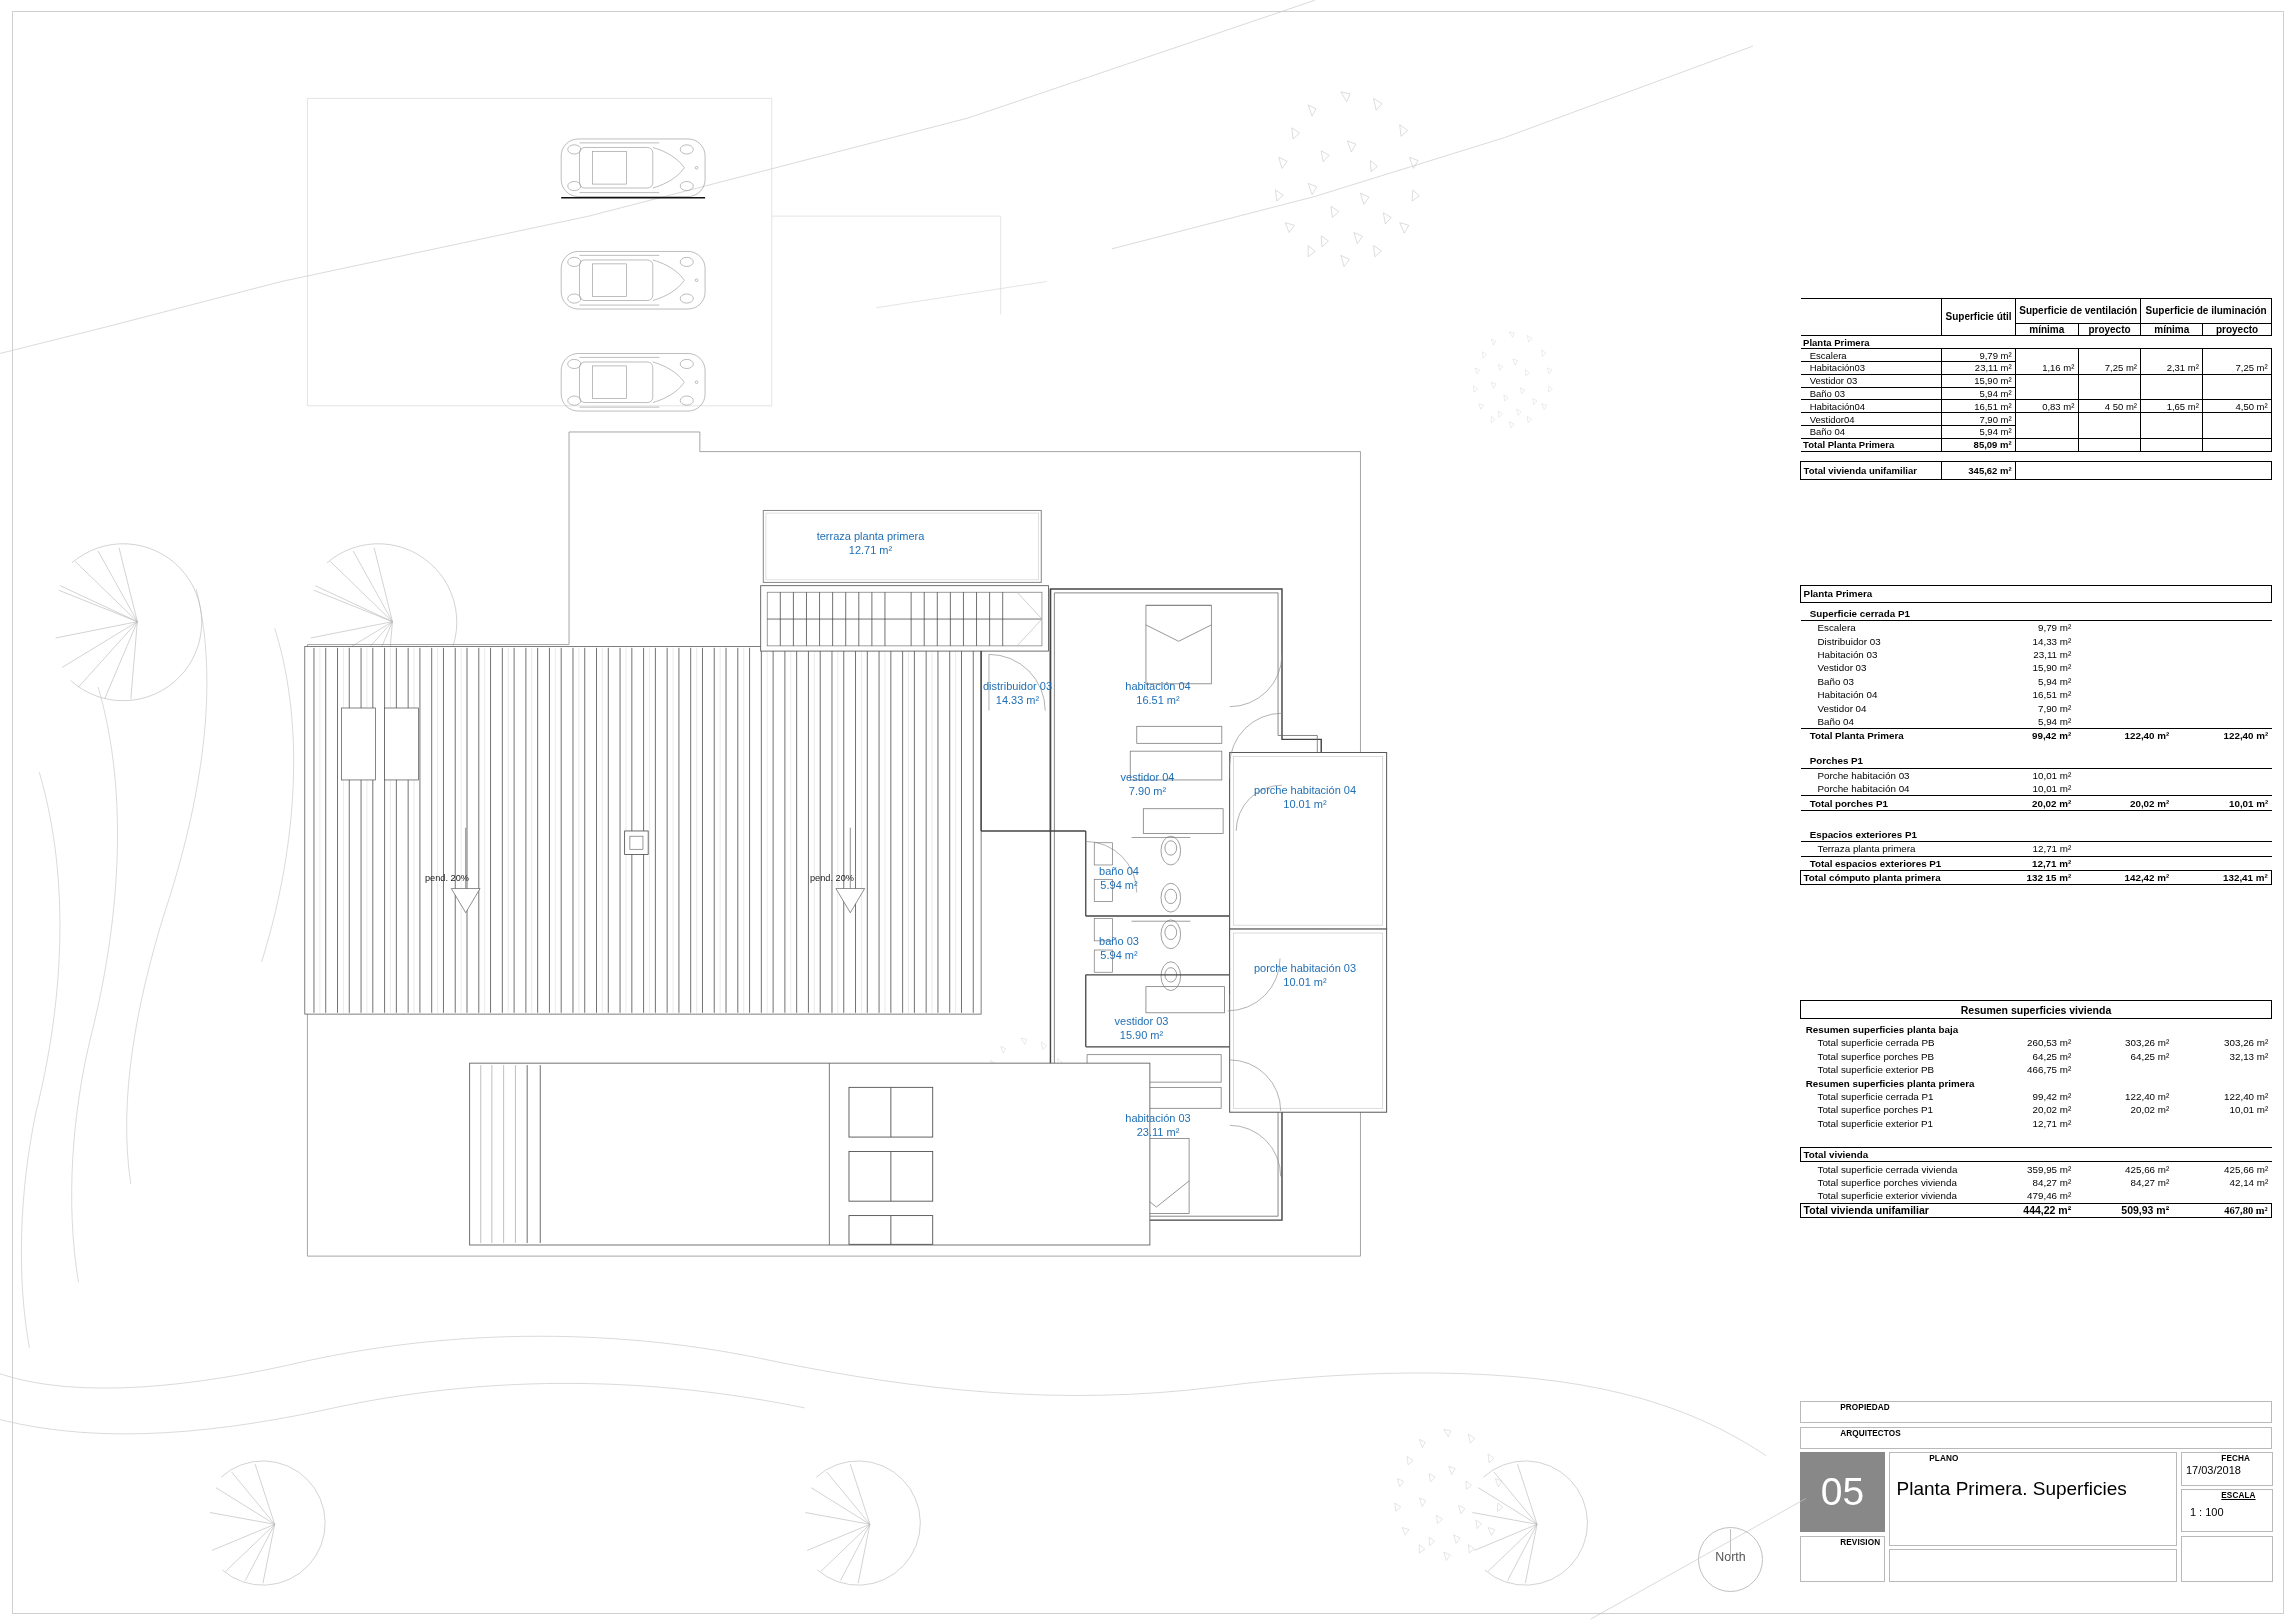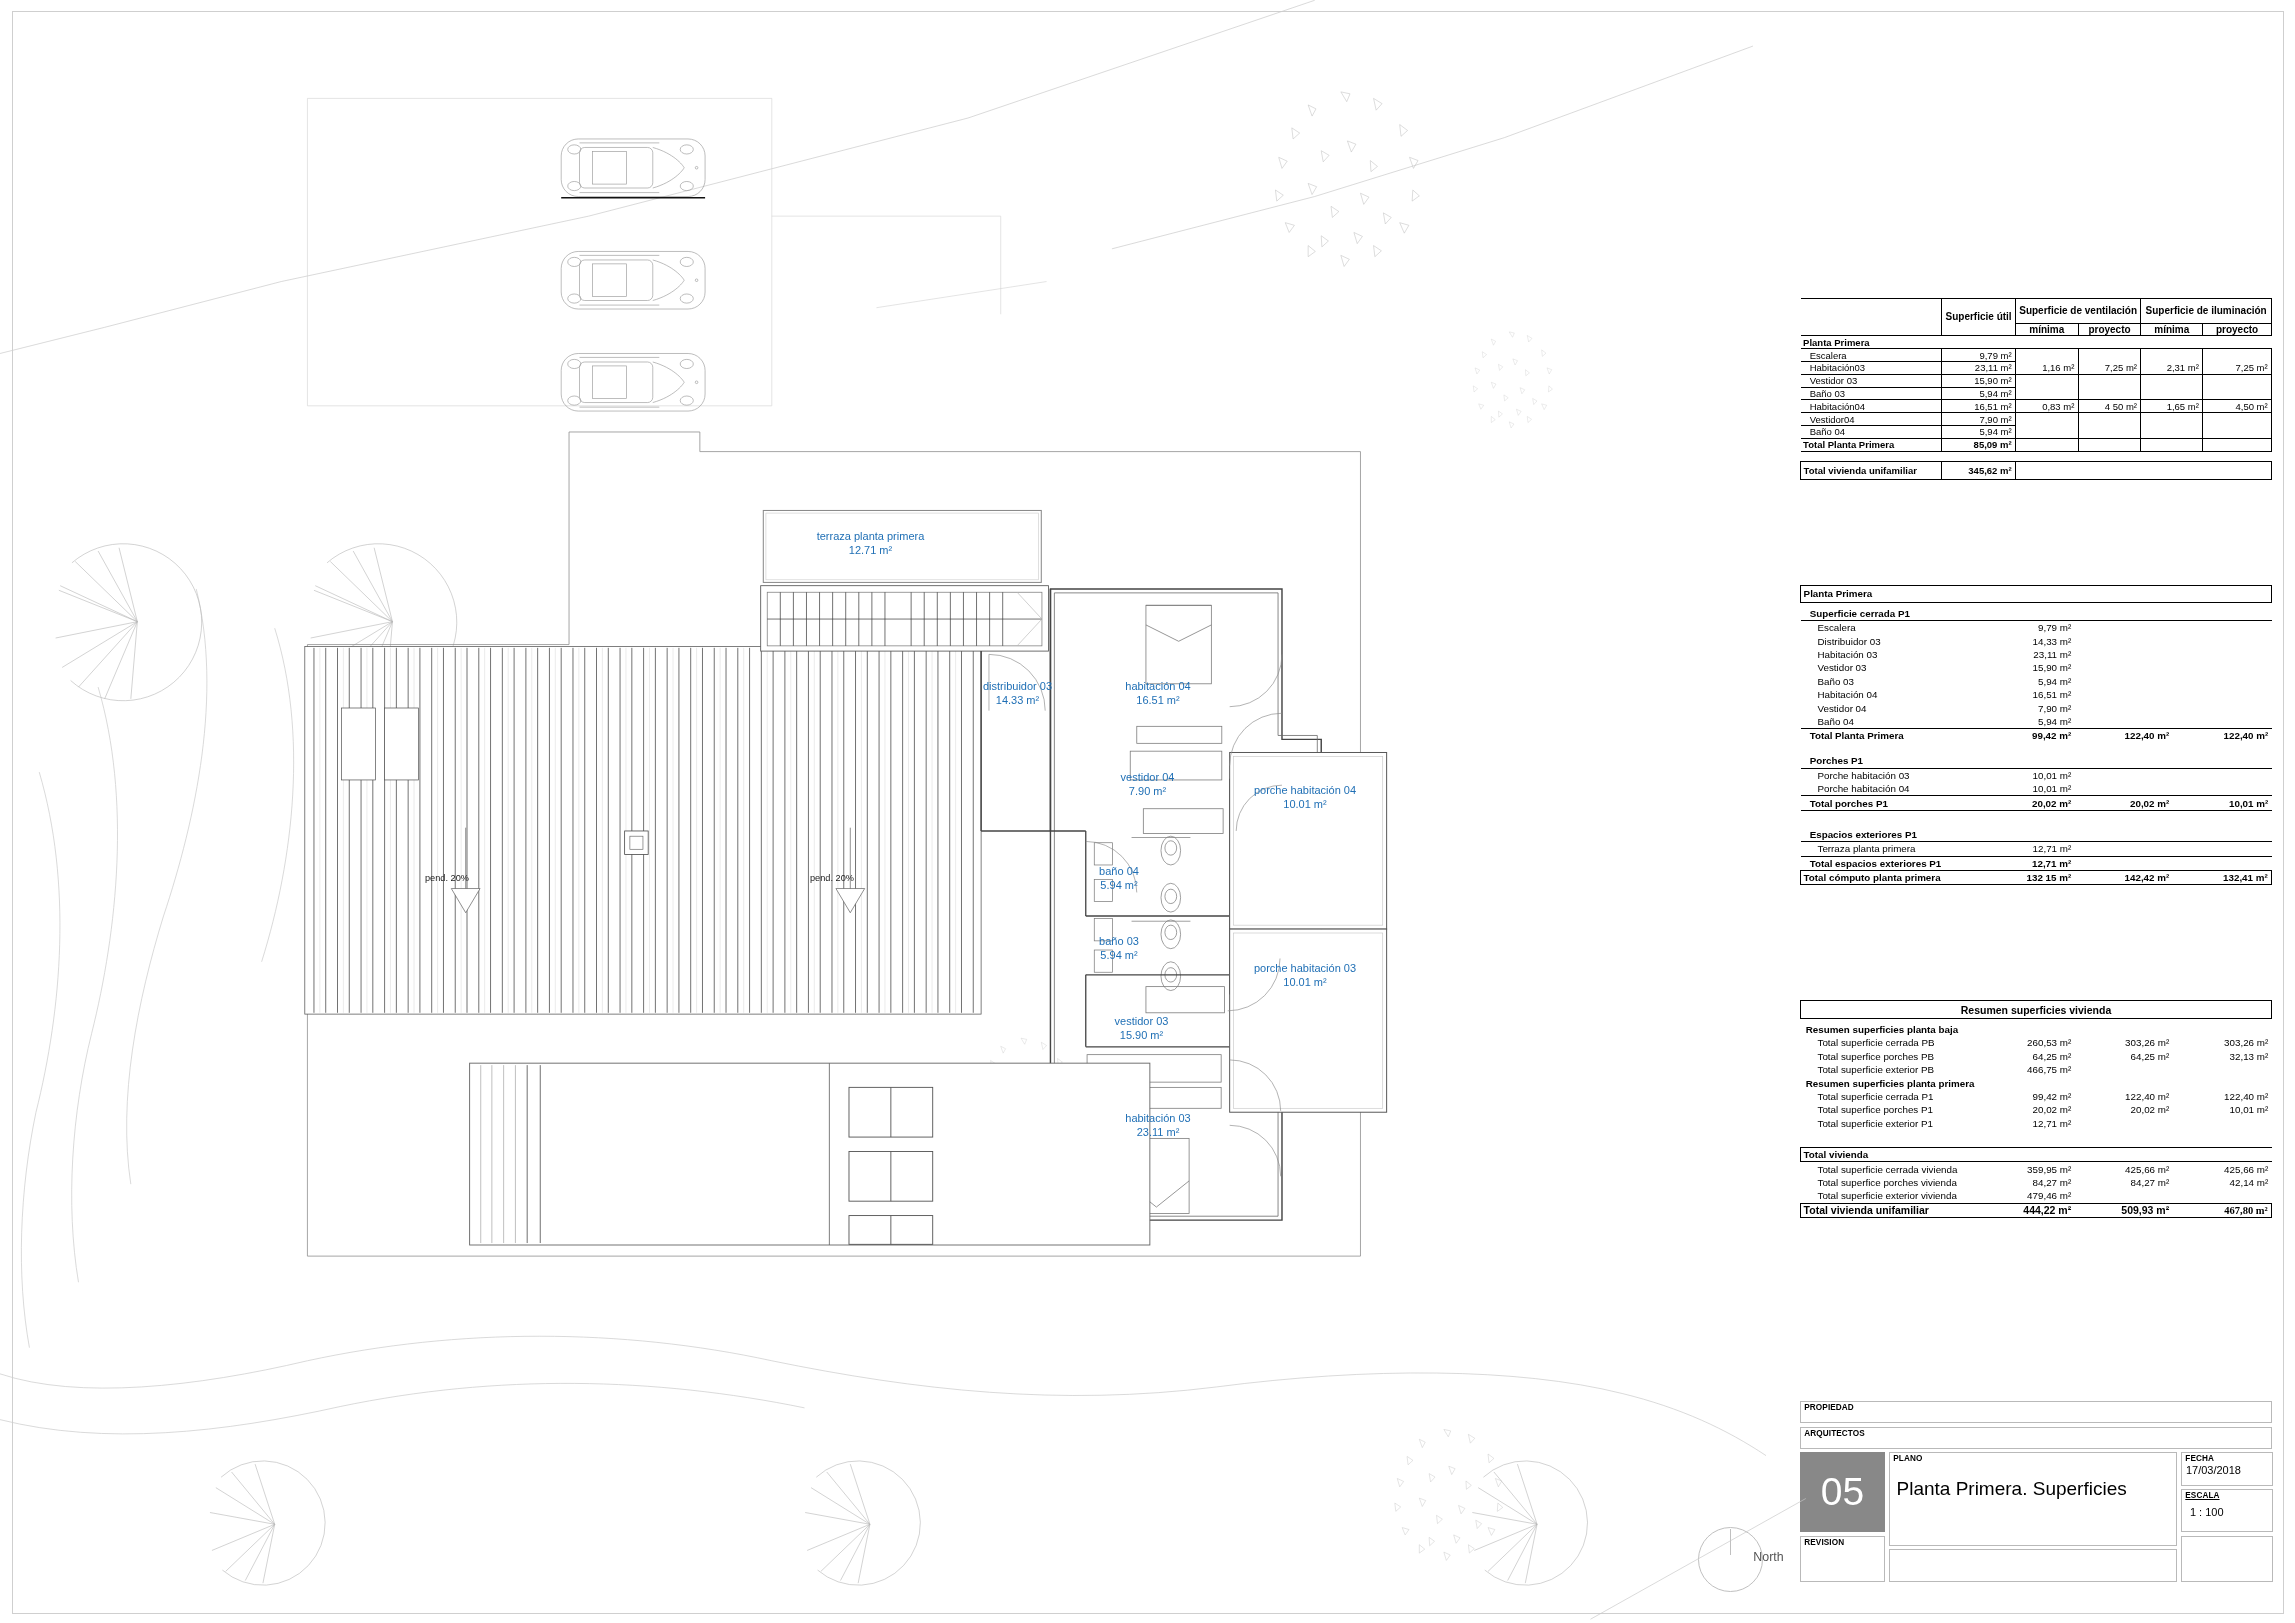--- a/index.html
+++ b/index.html
@@ -42,21 +42,21 @@
   
   #table-summary{left:1800px;top:1000px;width:472px;}
   #table-summary td{font-size:9.8px;height:13.4px;}
   #table-summary .rowname{padding-left:17px;}
   #table-summary .sect{font-weight:bold;padding-left:5.2px;}
   #table-summary .cap{text-align:center;font-weight:bold;font-size:10.5px;}
 
   
   #title-block{position:absolute;left:1800px;top:1335px;width:472px;height:262px;}
   .tb-cell{position:absolute;border:0.7px solid #b9b9b9;box-sizing:border-box;background:#fff;}
-  .tb-caps{font-weight:bold;font-size:8.2px;letter-spacing:0.1px;padding:1.3px 3.3px;}
+  .tb-caps{font-weight:bold;font-size:8.2px;letter-spacing:0.1px;padding:1.3px 3.3px;margin-left:36px;}
   #proj-main{left:0;top:0;width:472px;height:62px;}
   #proj-title{font-weight:bold;font-size:17px;text-align:center;margin-top:5.9px;}
   #proj-sub{font-weight:bold;font-size:10.8px;text-align:center;margin-top:2px;}
   #proj-p{position:absolute;left:9.2px;top:43px;font-weight:bold;font-size:8.2px;}
   #proj-t{position:absolute;left:294px;top:43px;font-weight:bold;font-size:8.2px;}
   #cell-propiedad{left:0;top:66px;width:472px;height:22px;}
   #cell-arquitectos{left:0;top:92px;width:472px;height:22px;}
   #plan-num{position:absolute;left:0;top:117px;width:85px;height:80px;background:#888;}
   #plan-num span{display:block;color:#fff;font-size:39px;text-align:center;line-height:80px;font-weight:300;}
   #cell-plano{left:89px;top:117px;width:288px;height:94px;}
@@ -64,21 +64,21 @@
   #cell-fecha{left:381px;top:117px;width:92px;height:34px;}
   #fecha-val{position:absolute;left:3.9px;top:11px;font-size:11px;}
   #cell-escala{left:381px;top:154px;width:92px;height:43px;text-decoration:underline;}
   #escala-val{position:absolute;left:7.9px;top:15.7px;font-size:11px;}
   #cell-revision{left:0;top:201px;width:85px;height:46px;}
   #cell-rev2{left:89px;top:214px;width:288px;height:33px;}
   #cell-rev3{left:381px;top:201px;width:92px;height:46px;}
 
   
   #north-symbol{position:absolute;left:1698px;top:1527px;width:63px;height:63px;border:0.7px solid #c0c0c0;border-radius:50%;}
-  #north-symbol .nlabel{position:absolute;left:0;top:22px;width:63px;text-align:center;font-size:12.4px;color:#555;padding-left:38px;}
+  #north-symbol .nlabel{position:absolute;left:0;top:22px;width:63px;text-align:center;font-size:12.4px;color:#555;}
   #north-symbol .nneedle{position:absolute;left:31px;top:1.3px;width:0.7px;height:26px;background:#c0c0c0;}
 </style>
 </head>
 <body>
 
 <div id="sheet-frame"></div>
 
 <svg class="abs" style="left:0;top:0;" width="1766" height="1624" viewBox="0 0 2700 2482">
 
   <g stroke="#cccccc" fill="none" stroke-width="1.1">

